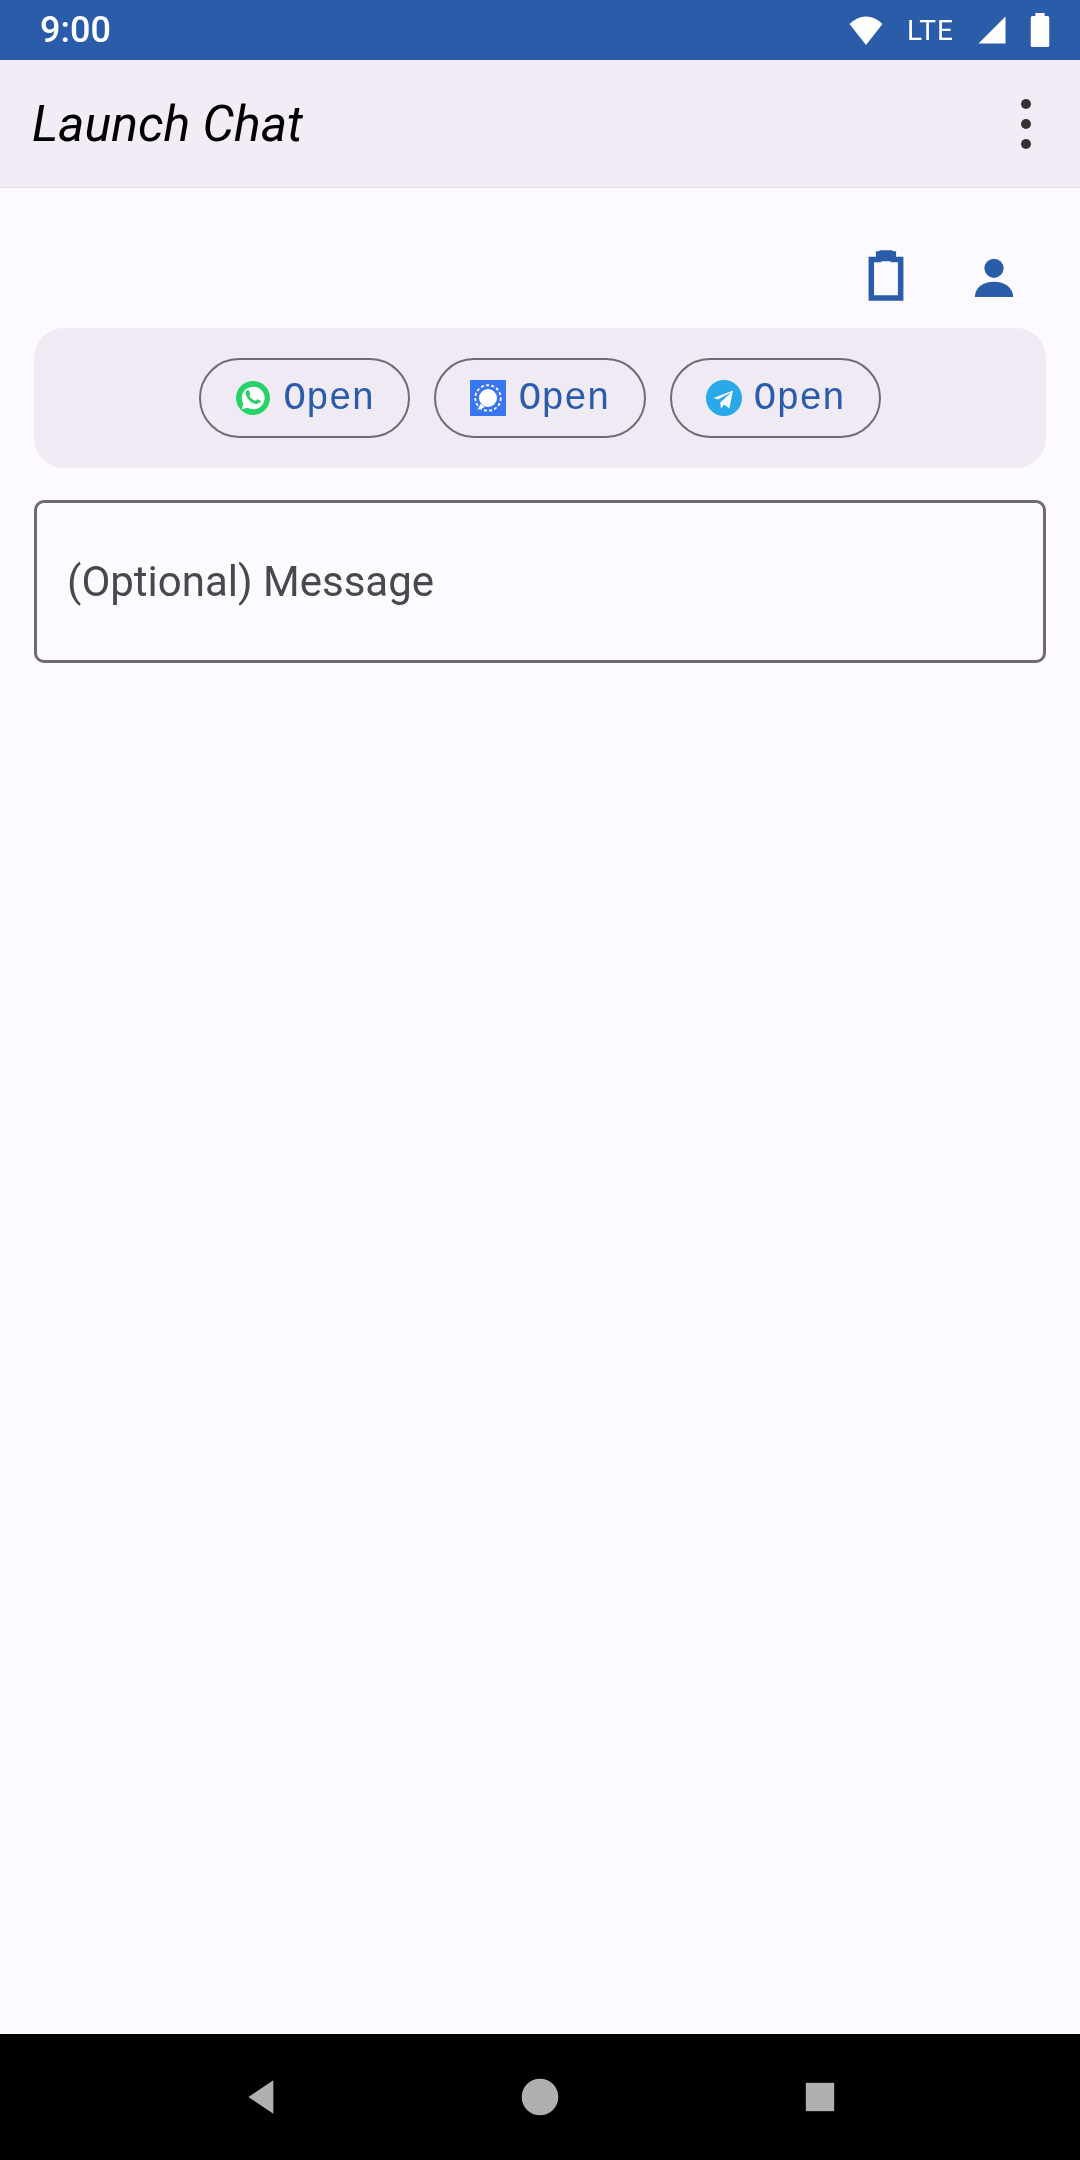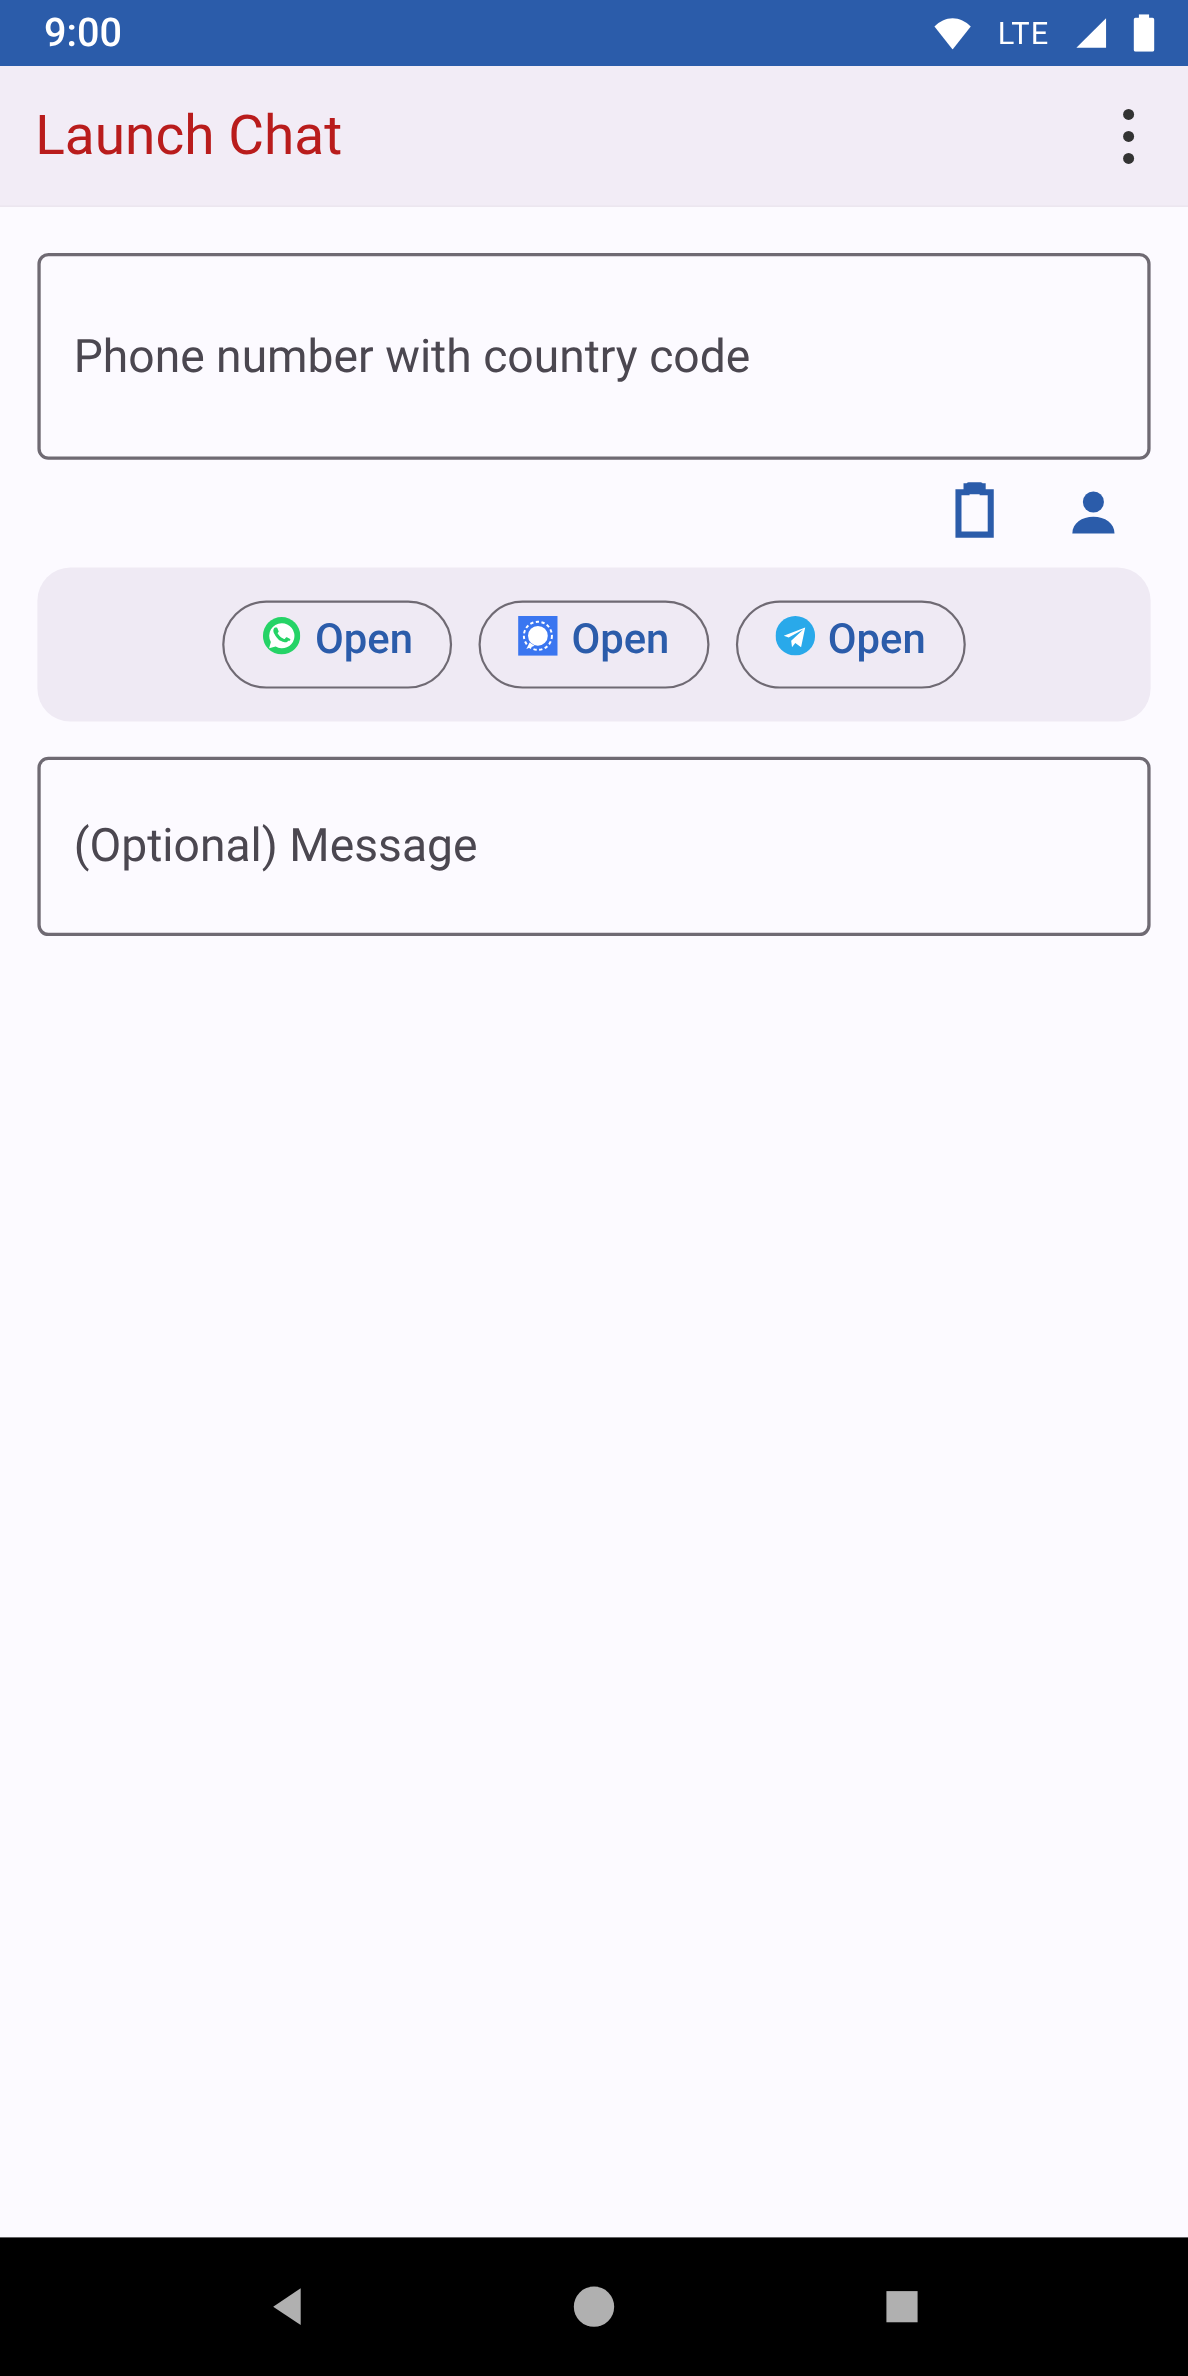--- a/index.html
+++ b/index.html
@@ -22,21 +22,21 @@
   
   .app-bar {
     height: 128px;
     background: #f2ecf6;
     display: flex;
     align-items: center;
     justify-content: space-between;
     padding: 0 34px 0 32px;
     border-bottom: 1px solid #e5dfe9;
   }
-  .app-title { font-size: 50px; color: #b91c1c; font-weight: 400; }
+  .app-title { font-size: 50px; color: #000000; font-weight: 400; font-style: italic; }
   .kebab { width: 40px; display: flex; flex-direction: column; align-items: center; gap: 10px; cursor: pointer; }
   .kebab span { width: 10px; height: 10px; background: #333; border-radius: 50%; }
 
   
   .content { padding: 42px 34px 0 34px; background: #fcfaff; }
 
   .field {
     width: 100%;
     height: 188px;
     border: 3px solid #6f6a73;
@@ -65,25 +65,27 @@
     display: flex;
     justify-content: center;
     gap: 24px;
     margin-bottom: 32px;
   }
   .chip {
     height: 80px;
     border: 2.5px solid #6f6a73;
     border-radius: 40px;
     display: flex;
+    align-items: center;
     justify-content: center;
     gap: 12px;
     padding: 12px 34px;
     cursor: pointer;
     background: #efeaf4;
+    font-family: Liberation Mono, monospace;
   }
   .chip-label { color: #2b5caa; font-size: 38px; font-weight: 500; }
   .app-icon { width: 36px; height: 36px; display: flex; align-items: center; justify-content: center; }
 
   .message-field {
     width: 100%;
     height: 163px;
     border: 3px solid #6f6a73;
     border-radius: 10px;
     background: transparent;
@@ -130,23 +132,20 @@
   <div class="app-title">Launch Chat</div>
   <div class="kebab">
     <span></span>
       <span></span>
       <span></span>
   </div>
 </div>
 
 <div class="content">
 
-  <div class="field" placeholder="Phone number with country code">
-    <span class="field-placeholder">Phone number with country code</span>
-  </div>
 
   <div class="icon-row">
     <div class="icon-btn">
       <svg width="44" height="52" viewBox="0 0 24 28">
         <path fill="none" stroke="#2b5caa" stroke-width="3" d="M4 5h4V2h8v3h4v21H4V5z"></path>
         <rect x="8" y="0" width="8" height="6" rx="1" fill="#2b5caa"></rect>
       </svg>
     </div>
     <div class="icon-btn">
       <svg width="46" height="46" viewBox="0 0 24 24">

